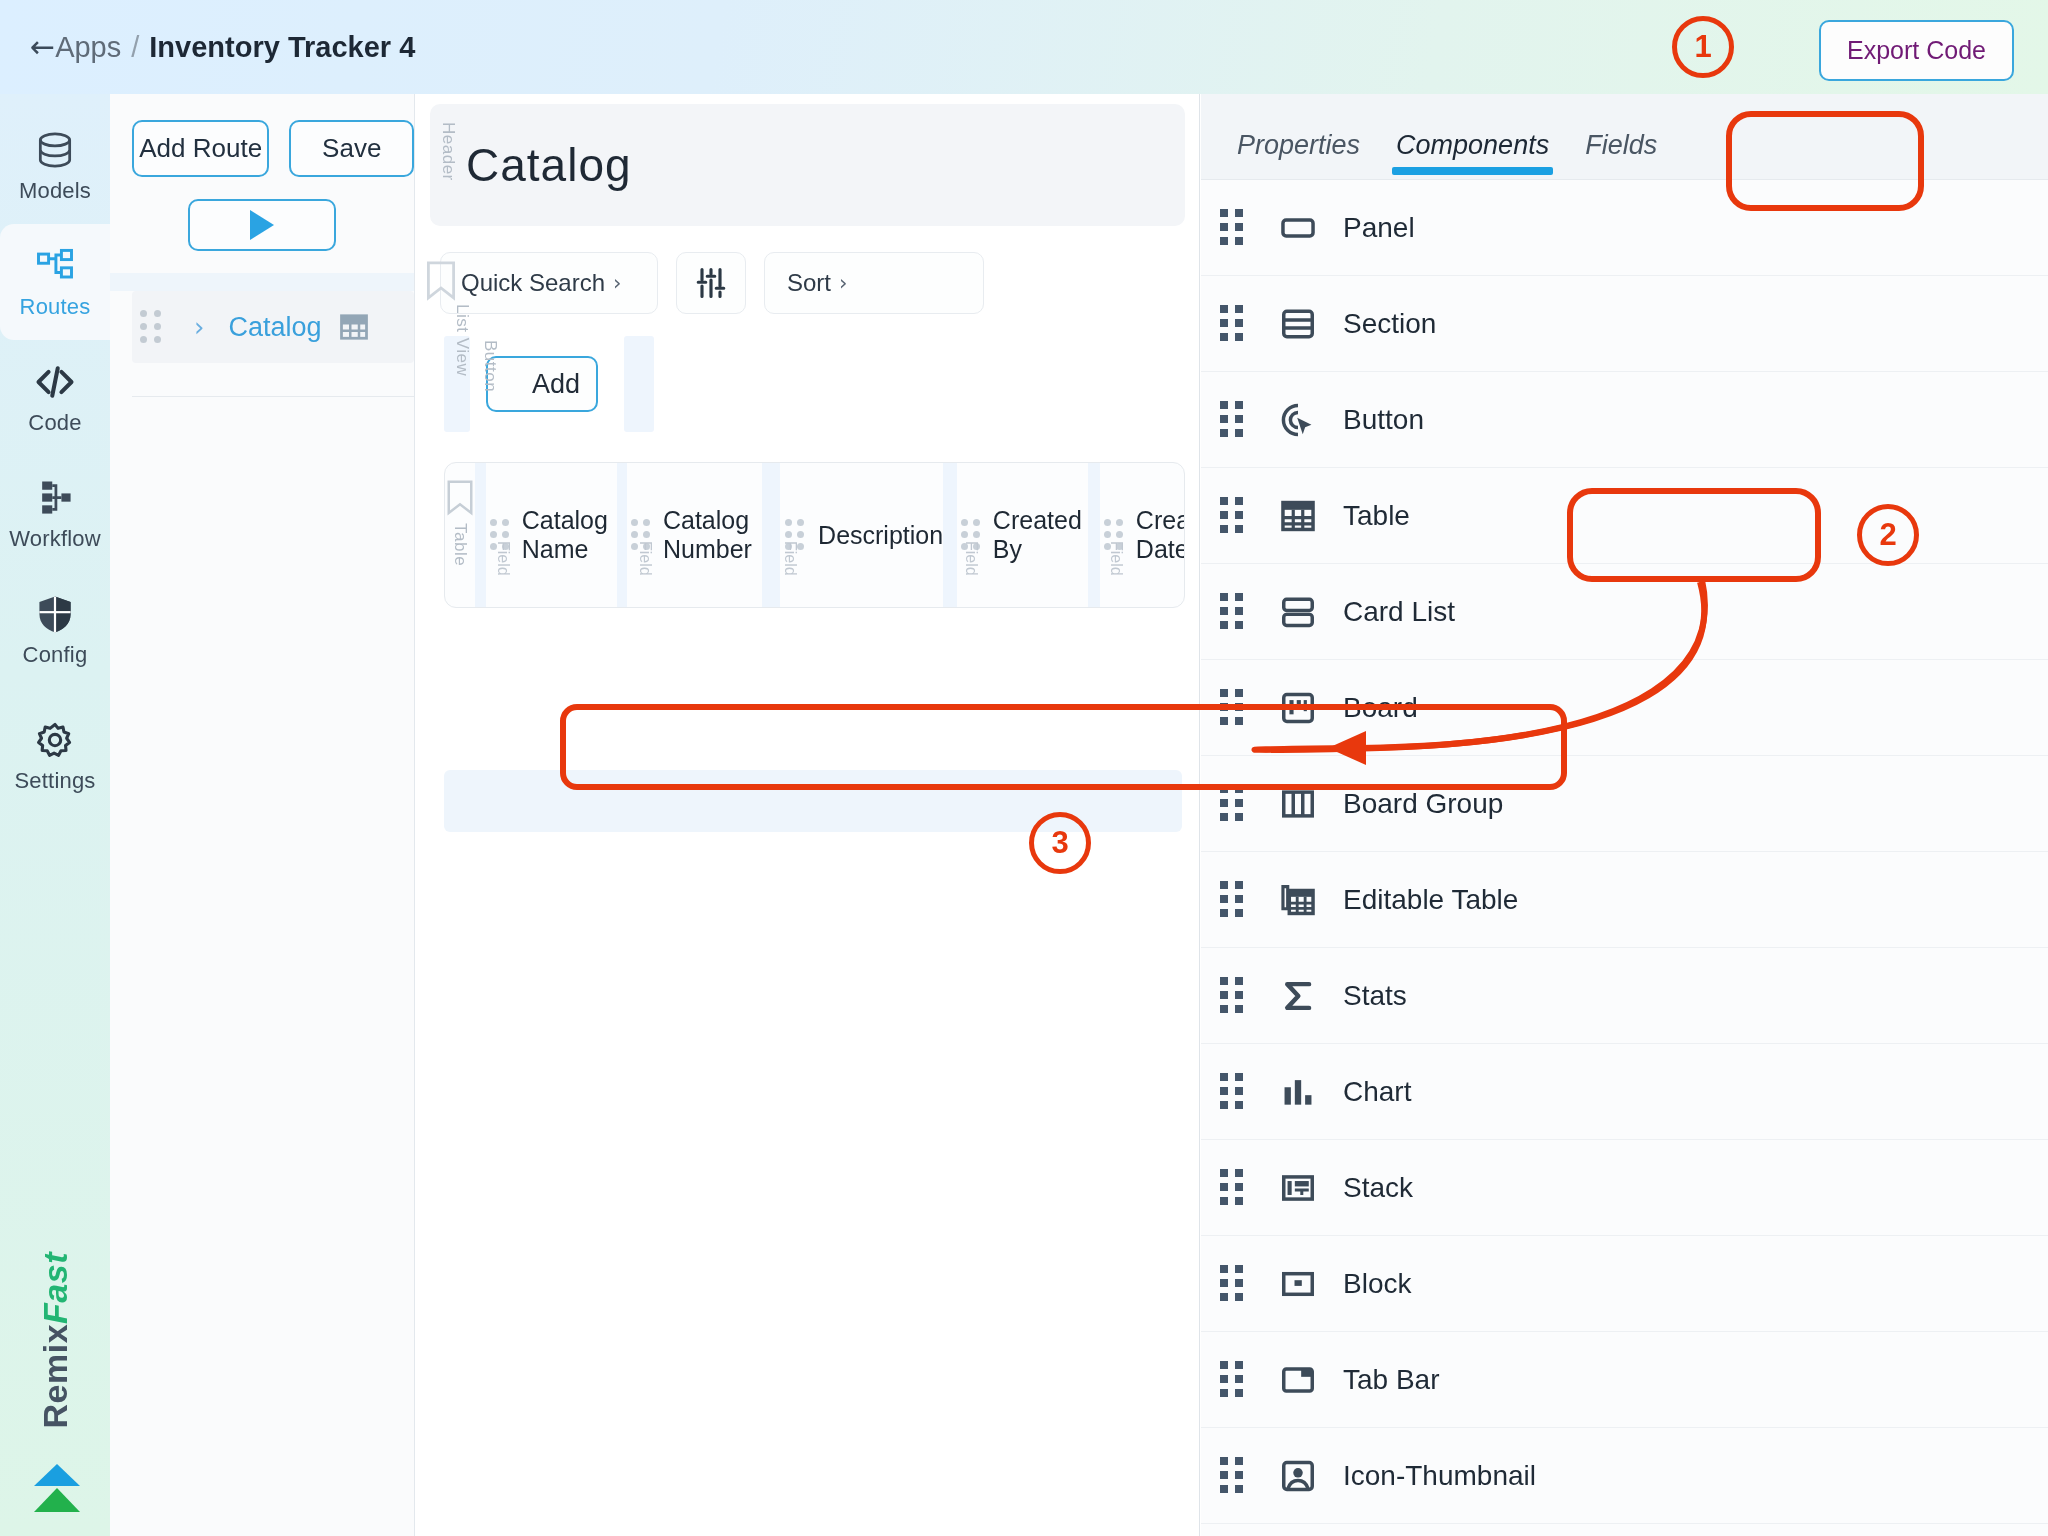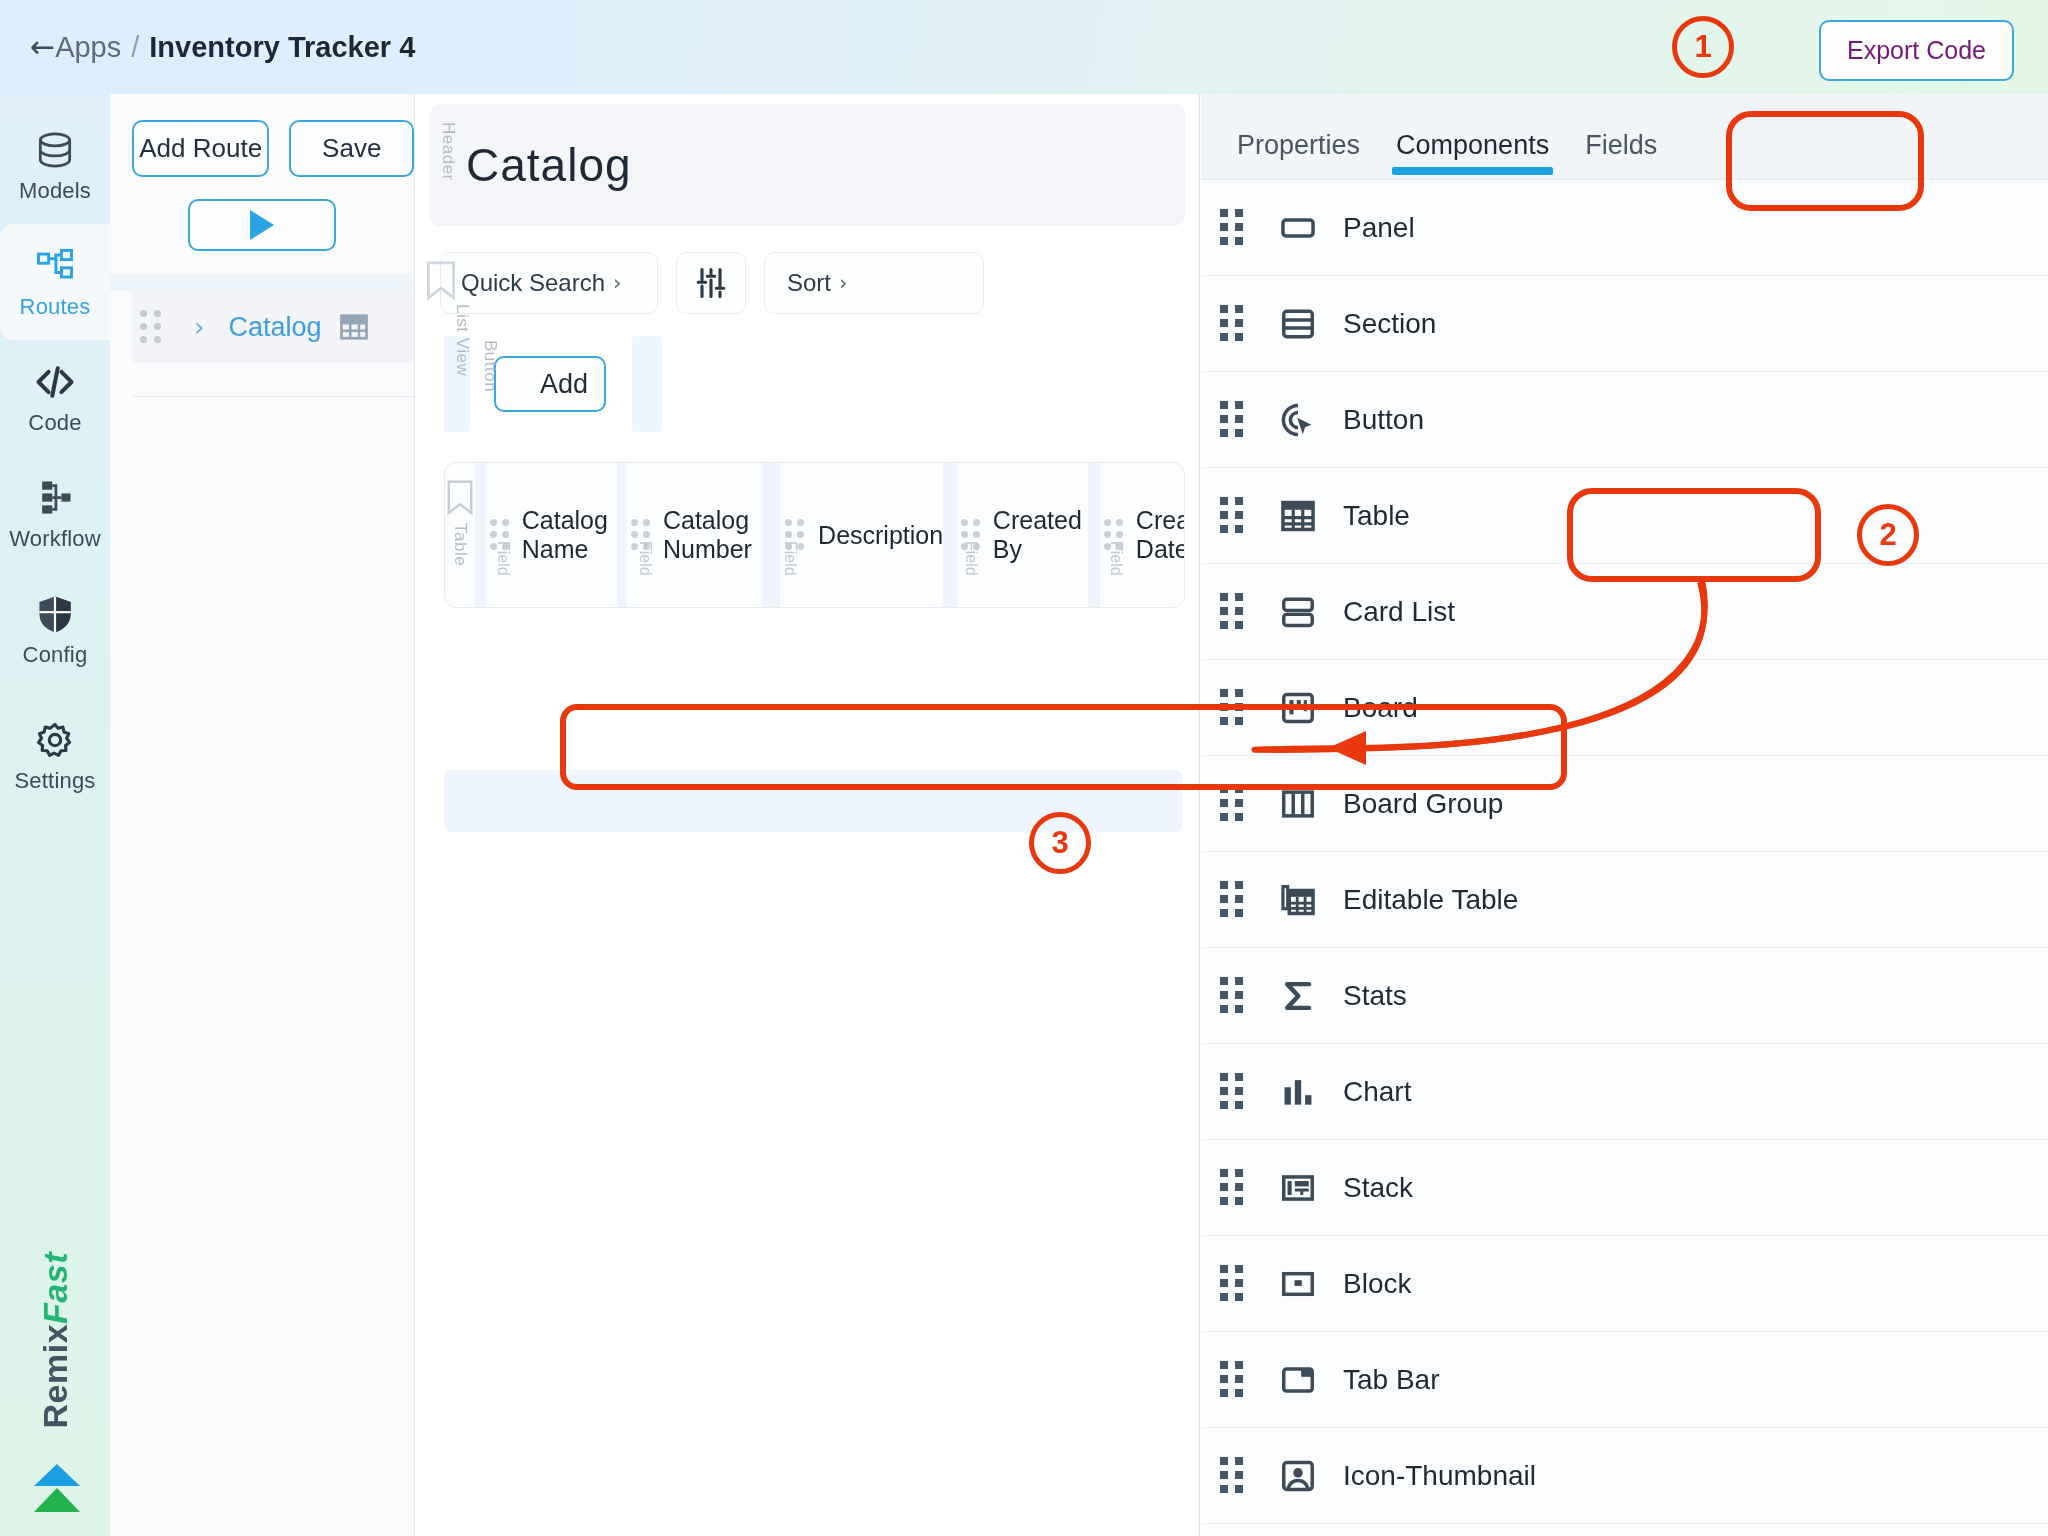--- a/index.html
+++ b/index.html
@@ -134,21 +134,21 @@
     background: #fdfefe; display: flex; align-items: center; padding-left: 22px;
     font-size: 24px; color: #2f3b48; cursor: pointer;
   }
   .caretr { margin-left: 8px; font-size: 21px; color: #5b6775; font-family: "DejaVu Sans", sans-serif; }
 
   .bm-icon { position: absolute; width: 34px; height: 42px; }
 
   .addrow { position: relative; margin: 22px 0 0 24px; display: flex; align-items: center; }
   .slot { width: 26px; height: 96px; background: #eef5fd; border-radius: 3px; }
   .add-btn {
-    margin-left: 24px; width: 112px; height: 56px; border: 2px solid #3aa7dd;
+    margin-left: 16px; width: 112px; height: 56px; border: 2px solid #3aa7dd;
     border-radius: 10px; background: #fdfefe; display: flex; align-items: center;
     justify-content: center; font-size: 27px; color: #222c38; cursor: pointer; padding-left: 28px;
   }
   .slot2 { margin-left: 26px; width: 30px; height: 96px; background: #eef5fd; border-radius: 3px; }
 
   .table-box {
     margin: 30px 14px 0 28px; border: 1px solid #e6eaee; border-radius: 12px;
     background: #fcfdfe; height: 146px; display: flex; align-items: stretch; overflow: hidden;
     position: relative;
   }
@@ -174,20 +174,21 @@
     position: absolute; left: 1201px; top: 94px; width: 847px; height: 1442px;
     background: #fbfcfd;
   }
   .tabs {
     height: 86px; background: #f2f5f8; display: flex; align-items: flex-end;
     padding-left: 18px; border-bottom: 1px solid #e6eaee; position: relative;
   }
   .tab {
     font-size: 27px; color: #4a5663; padding: 0 18px 18px 18px; cursor: pointer;
     position: relative;
+    font-style: italic;
   }
   .tab.active { color: #1d2835; }
   .tab.active::after {
     content: ""; position: absolute; left: 14px; right: 14px; bottom: 4px;
     height: 8px; background: #1ba0e2; border-radius: 2px;
   }
   .complist { height: 1356px; overflow: hidden; }
   .comp-row {
     height: 96px; display: flex; align-items: center; cursor: grab;
     border-bottom: 1px solid #edf0f3; margin-left: 0;

